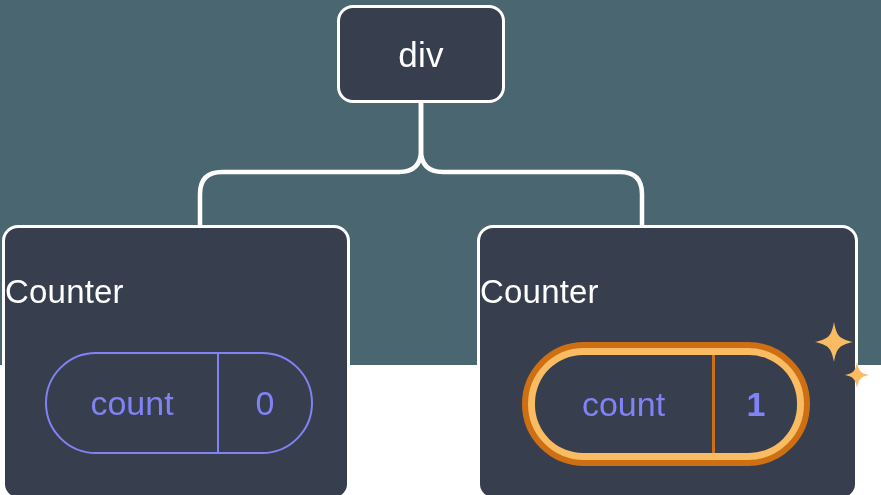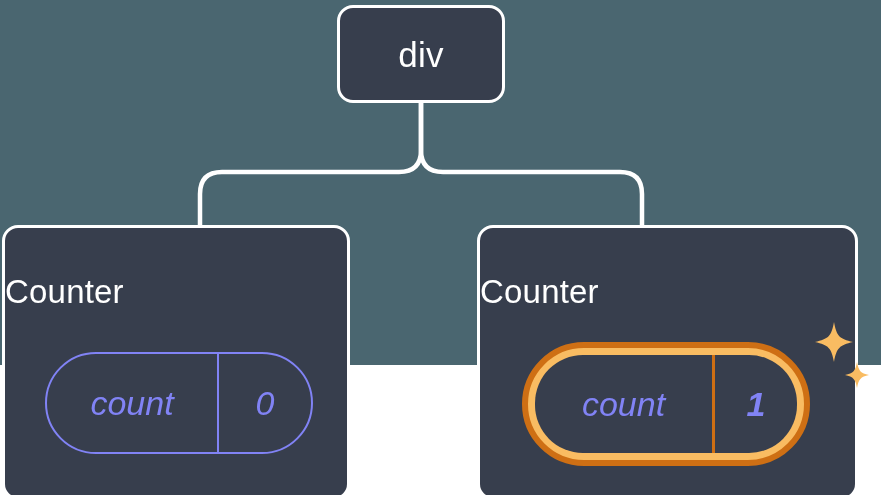--- a/index.html
+++ b/index.html
@@ -77,21 +77,20 @@
     font-weight: 400;
     letter-spacing: 0.2px;
     line-height: 1;
   }
   
   .pill {
     position: absolute;
     display: flex;
     align-items: stretch;
     box-sizing: border-box;
-    font-style: italic;
   }
   .pill-plain {
     left: 40px;
     top: 124px;
     width: 268px;
     height: 102px;
     border: 2px solid #8183F5;
     border-radius: 51px;
   }
   .pill-plain .pill-key {

